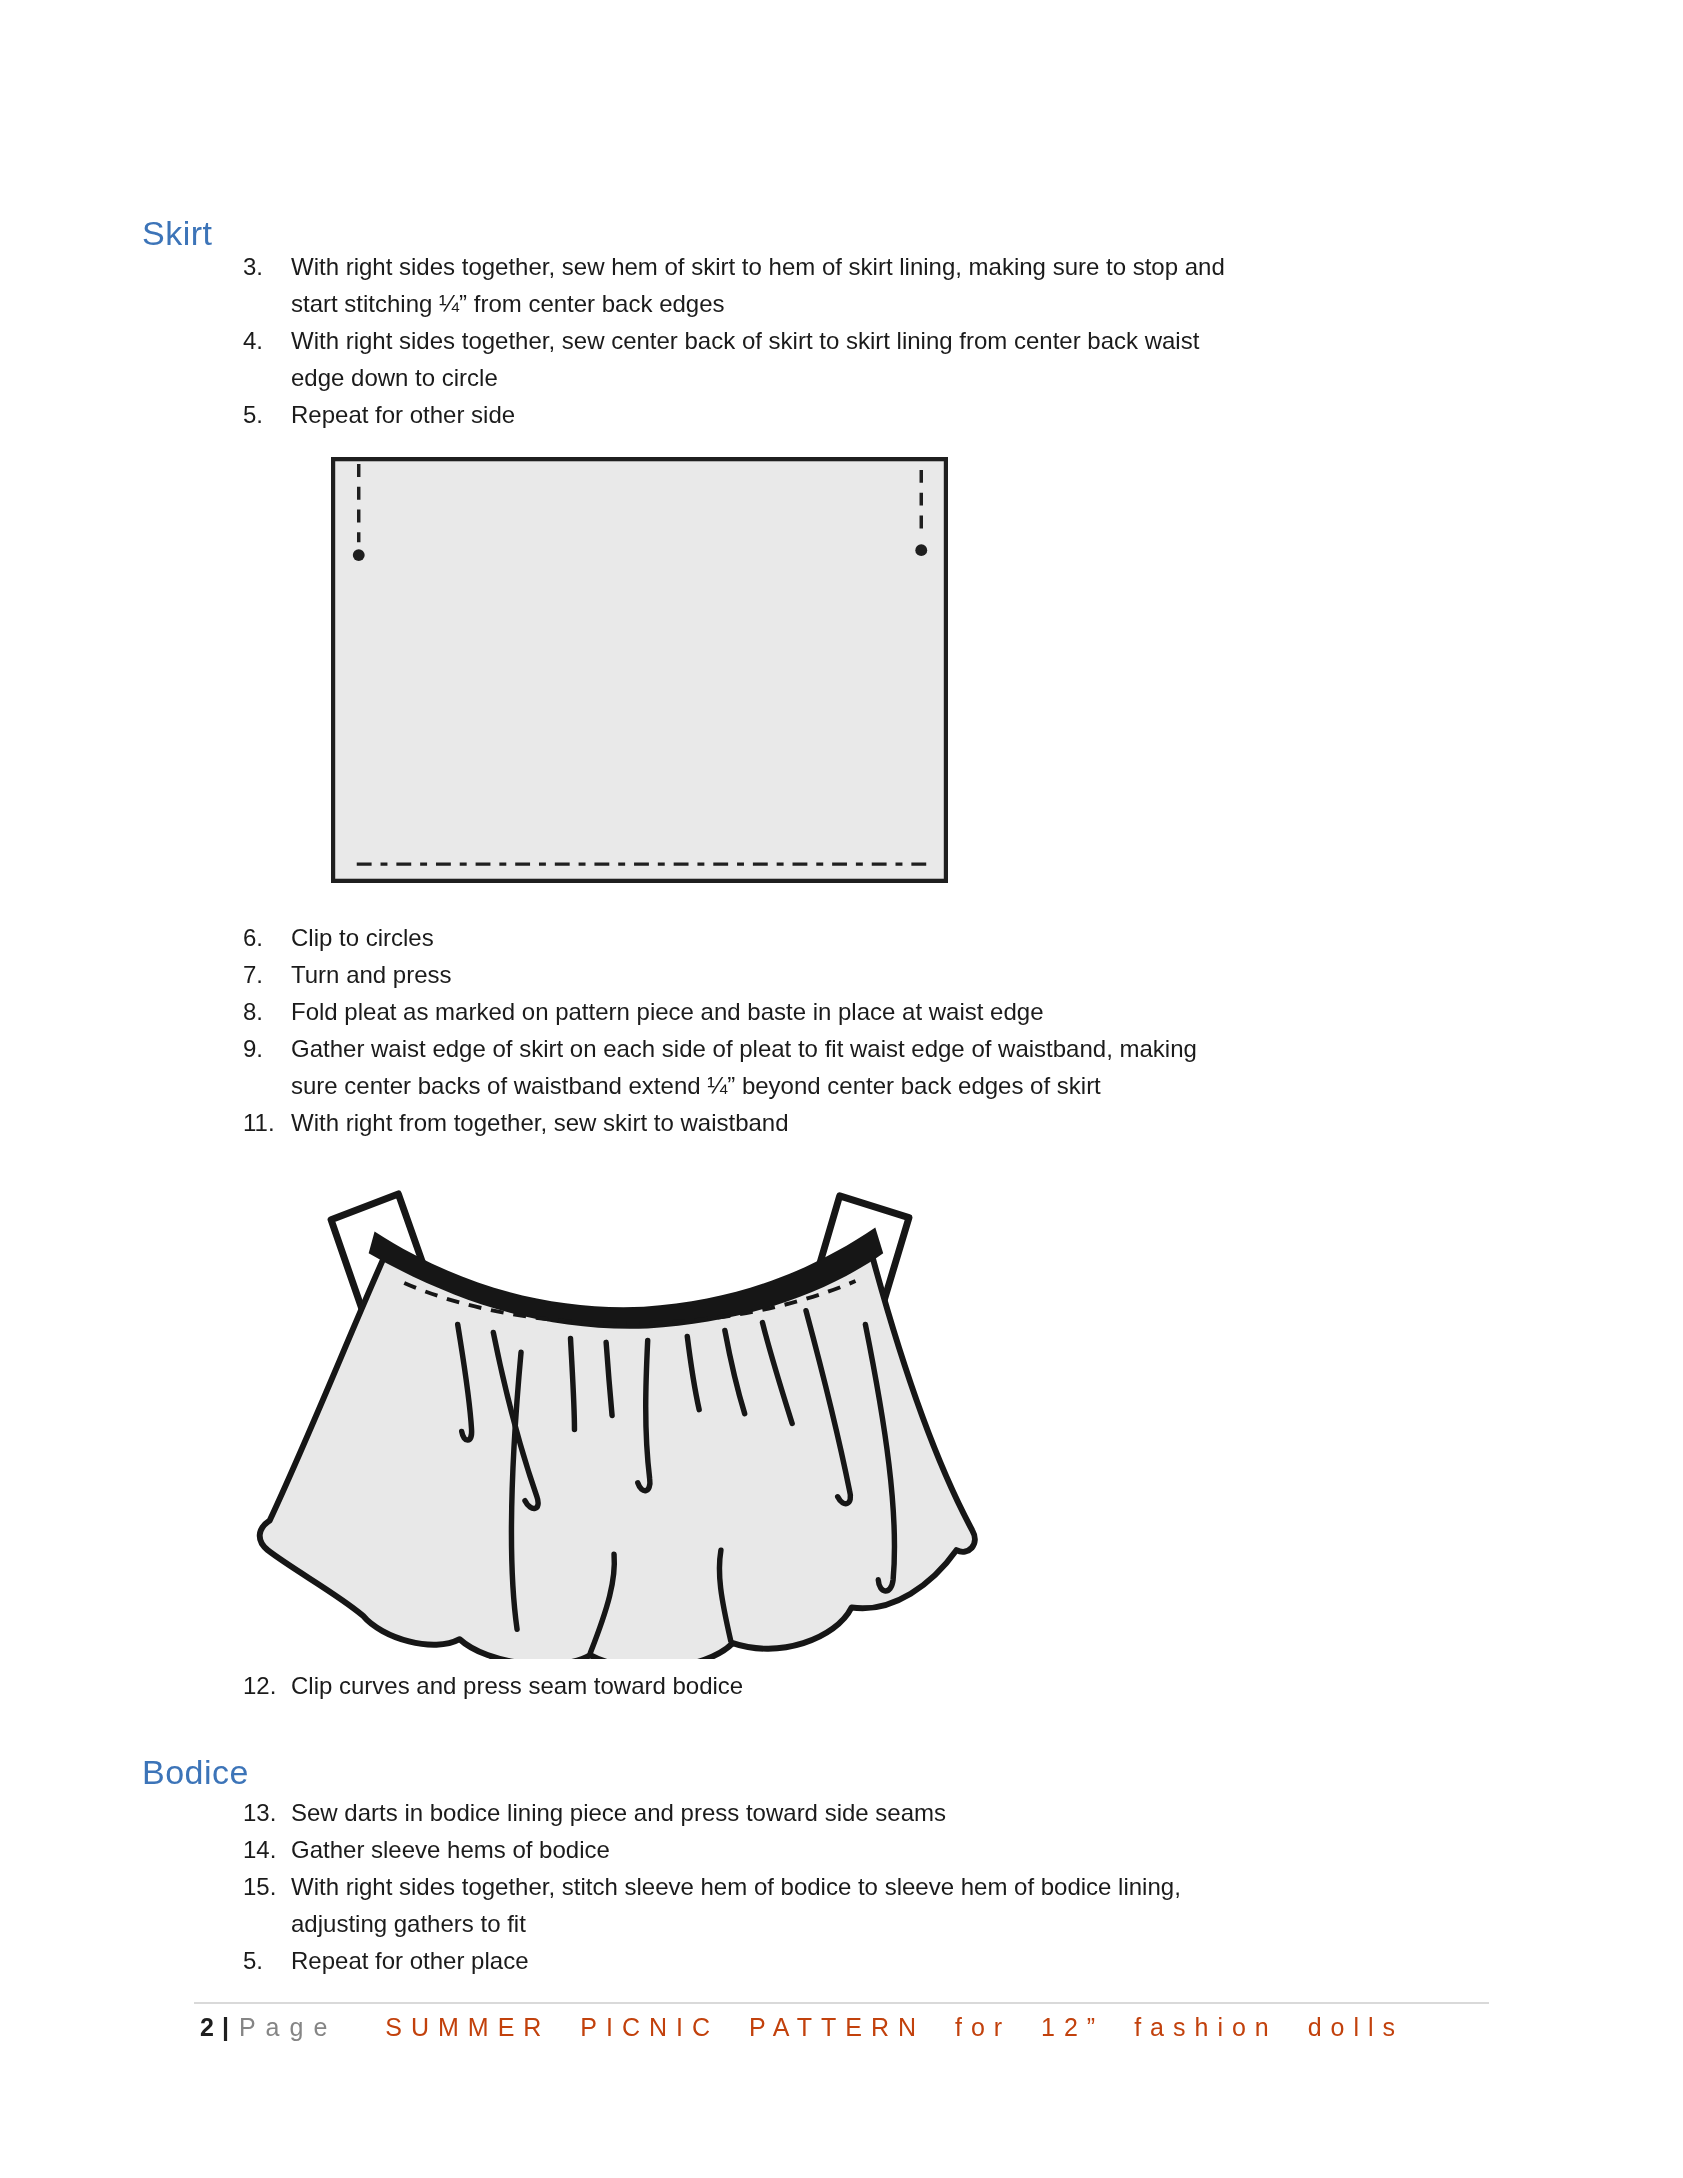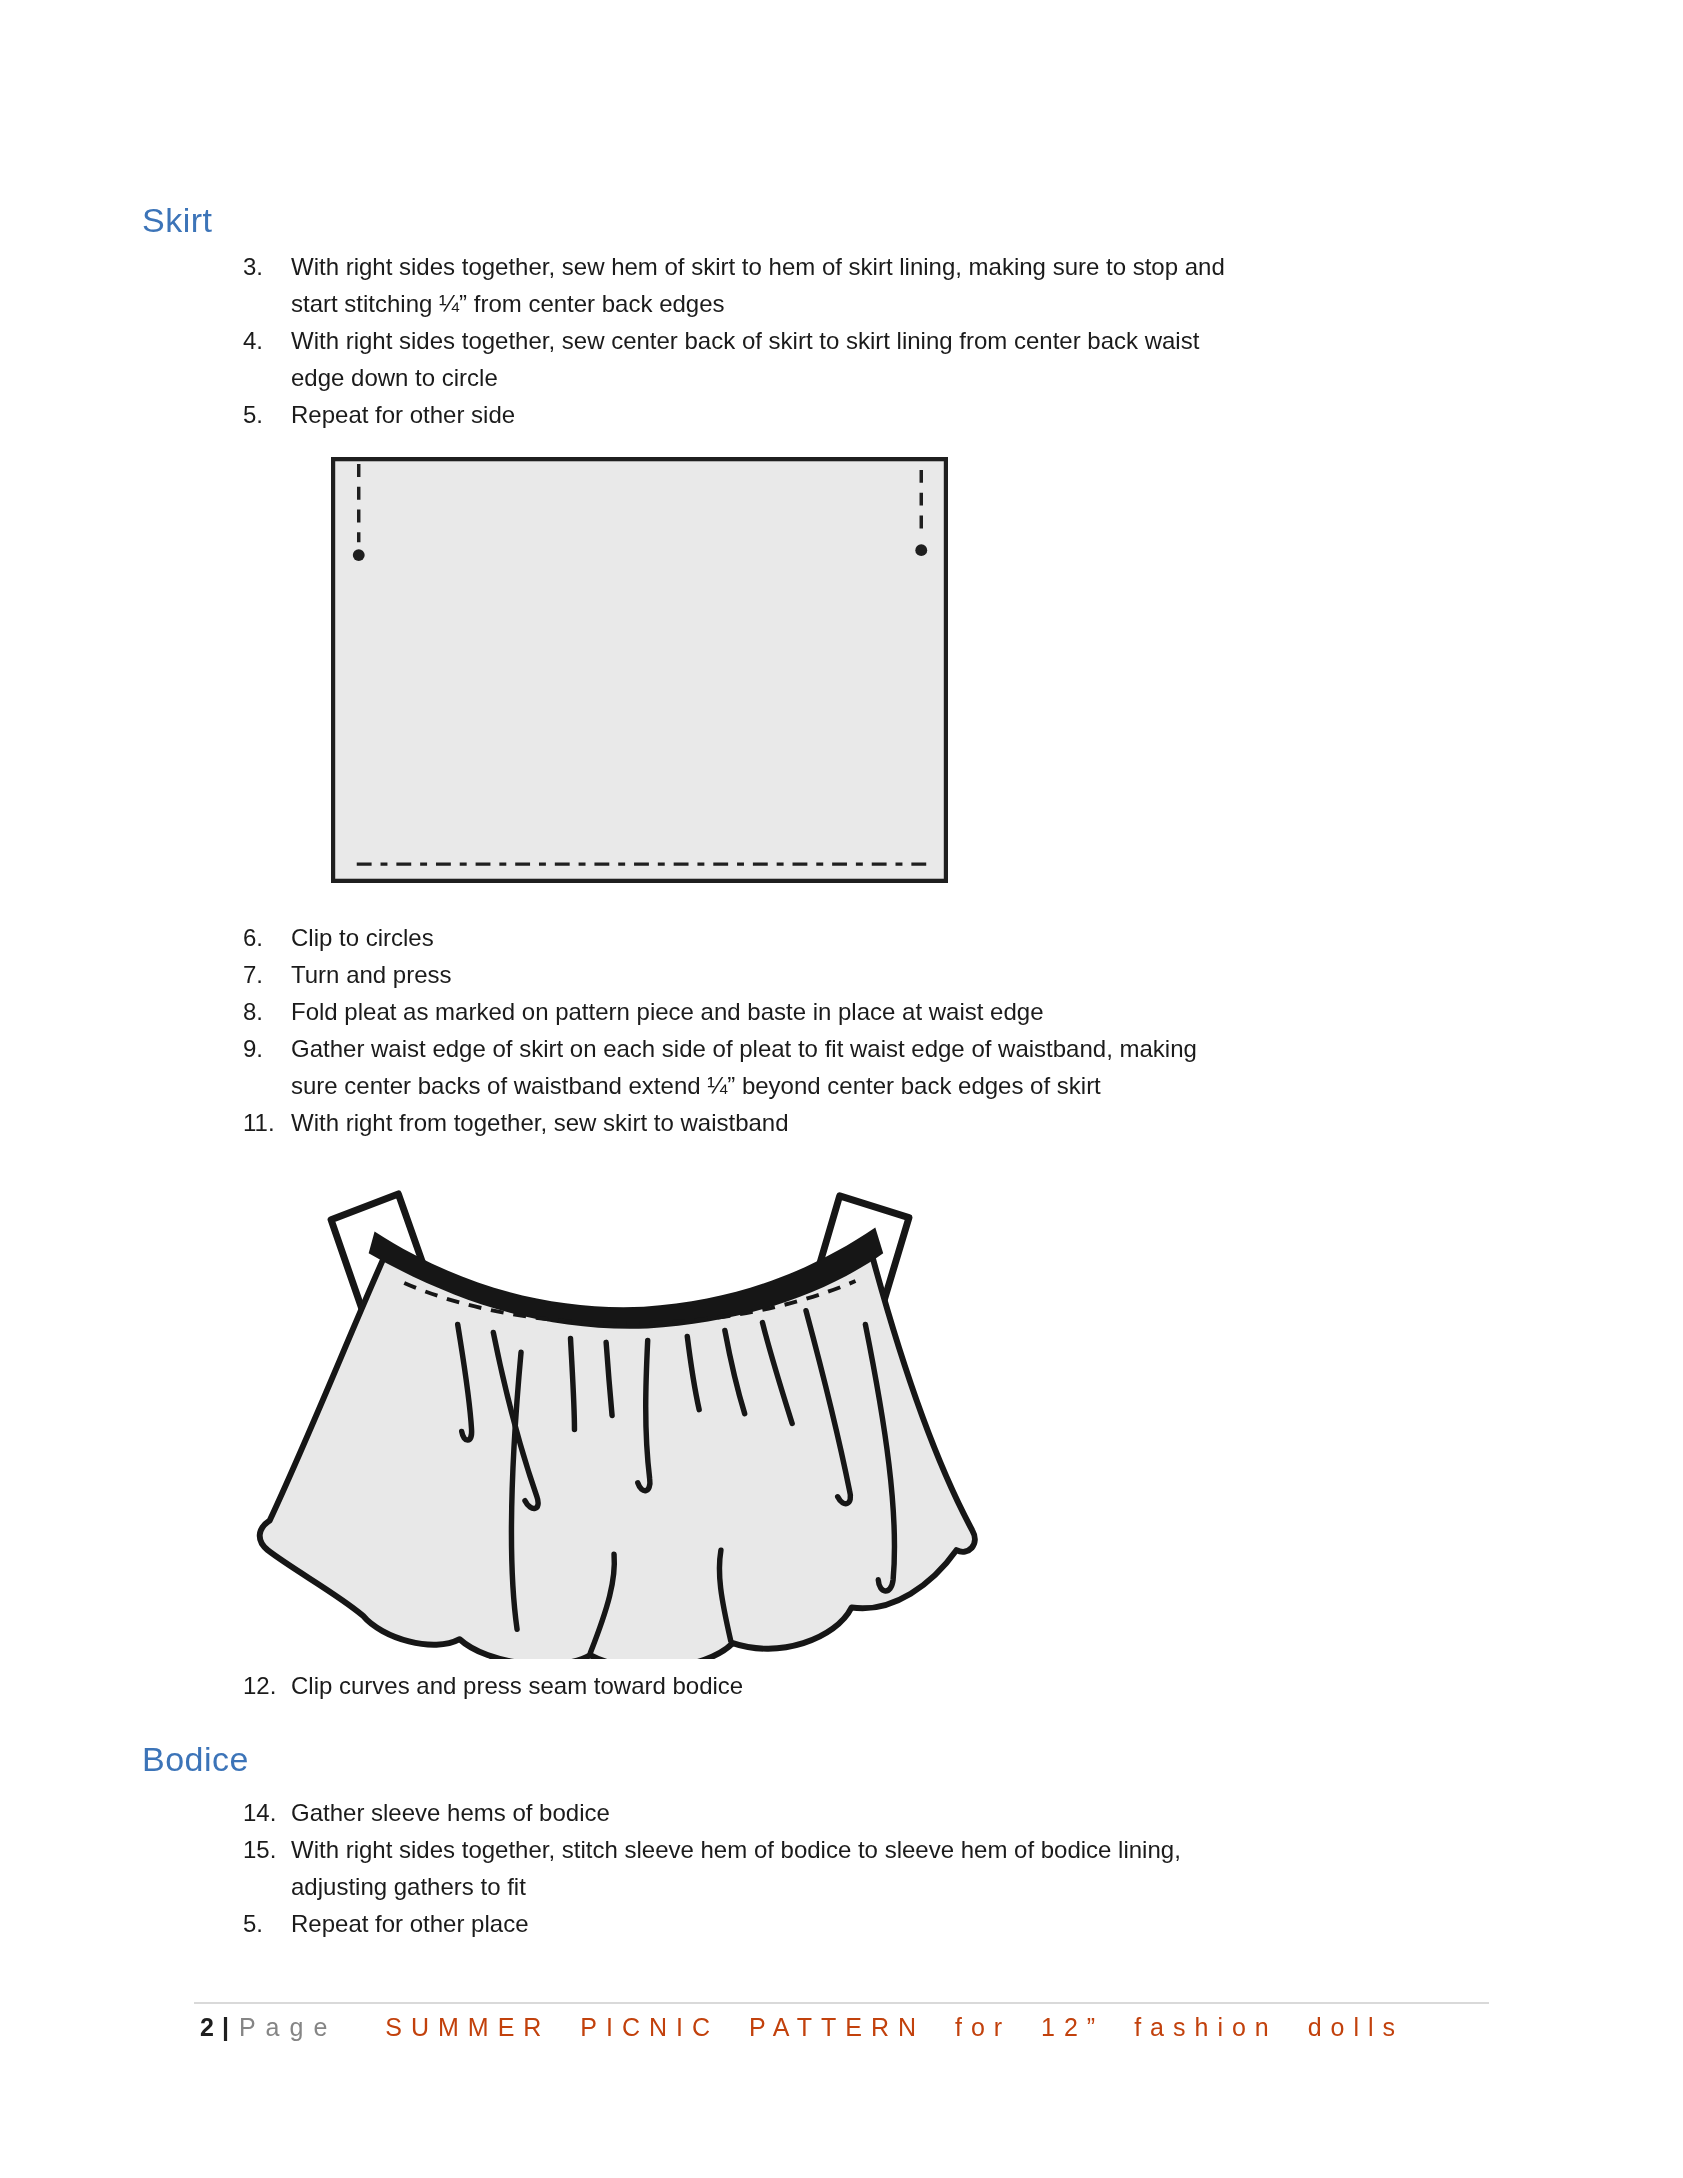--- a/index.html
+++ b/index.html
@@ -2,21 +2,21 @@
 <html><head>
 <meta charset="utf-8">
 <style>
   html,body{margin:0;padding:0;}
   body{
     width:1683px;height:2178px;background:#ffffff;position:relative;overflow:hidden;
     font-family:"Liberation Sans","DejaVu Sans",sans-serif;color:#1b1b1b;
   }
   .heading{
     position:absolute;left:142px;
-    font-size:34px;font-weight:400;color:#3c74b8;letter-spacing:0.5px;line-height:44px;
+    font-size:34px;font-weight:400;color:#3c74b8;letter-spacing:0.5px;line-height:44px;margin-top:13px;
   }
   .ilist{position:absolute;left:243px;width:1247px;}
   .li{display:flex;align-items:flex-start;font-size:24px;line-height:37px;}
   .num{width:48px;flex:none;}
   .txt{white-space:pre-line;width:1178px;}
   .fig{position:absolute;}
   .footer-rule{position:absolute;left:194px;top:2002px;width:1295px;height:2px;background:#d9d9d9;}
   .footer{position:absolute;left:200px;top:2010px;font-size:25px;line-height:34px;white-space:nowrap;}
   .footer .pgnum{font-weight:700;color:#1f1f1f;}
   .footer .bar{font-weight:700;color:#1f1f1f;margin:0 10px 0 8px;}
@@ -127,20 +127,24 @@
   <div class="li">
     <span class="num">12.</span>
     <span class="txt">Clip curves and press seam toward bodice</span>
   </div>
 </div>
 
 <div class="heading" style="top:1737px">Bodice</div>
 
 <div class="ilist" style="top:1794px">
   <div class="li">
+    <span class="num">13.</span>
+    <span class="txt">Sew darts in bodice lining piece and press toward side seams</span>
+  </div>
+  <div class="li">
     <span class="num">14.</span>
     <span class="txt">Gather sleeve hems of bodice</span>
   </div>
   <div class="li">
     <span class="num">15.</span>
     <span class="txt">With right sides together, stitch sleeve hem of bodice to sleeve hem of bodice lining,
 adjusting gathers to fit</span>
   </div>
   <div class="li">
     <span class="num">5.</span>

